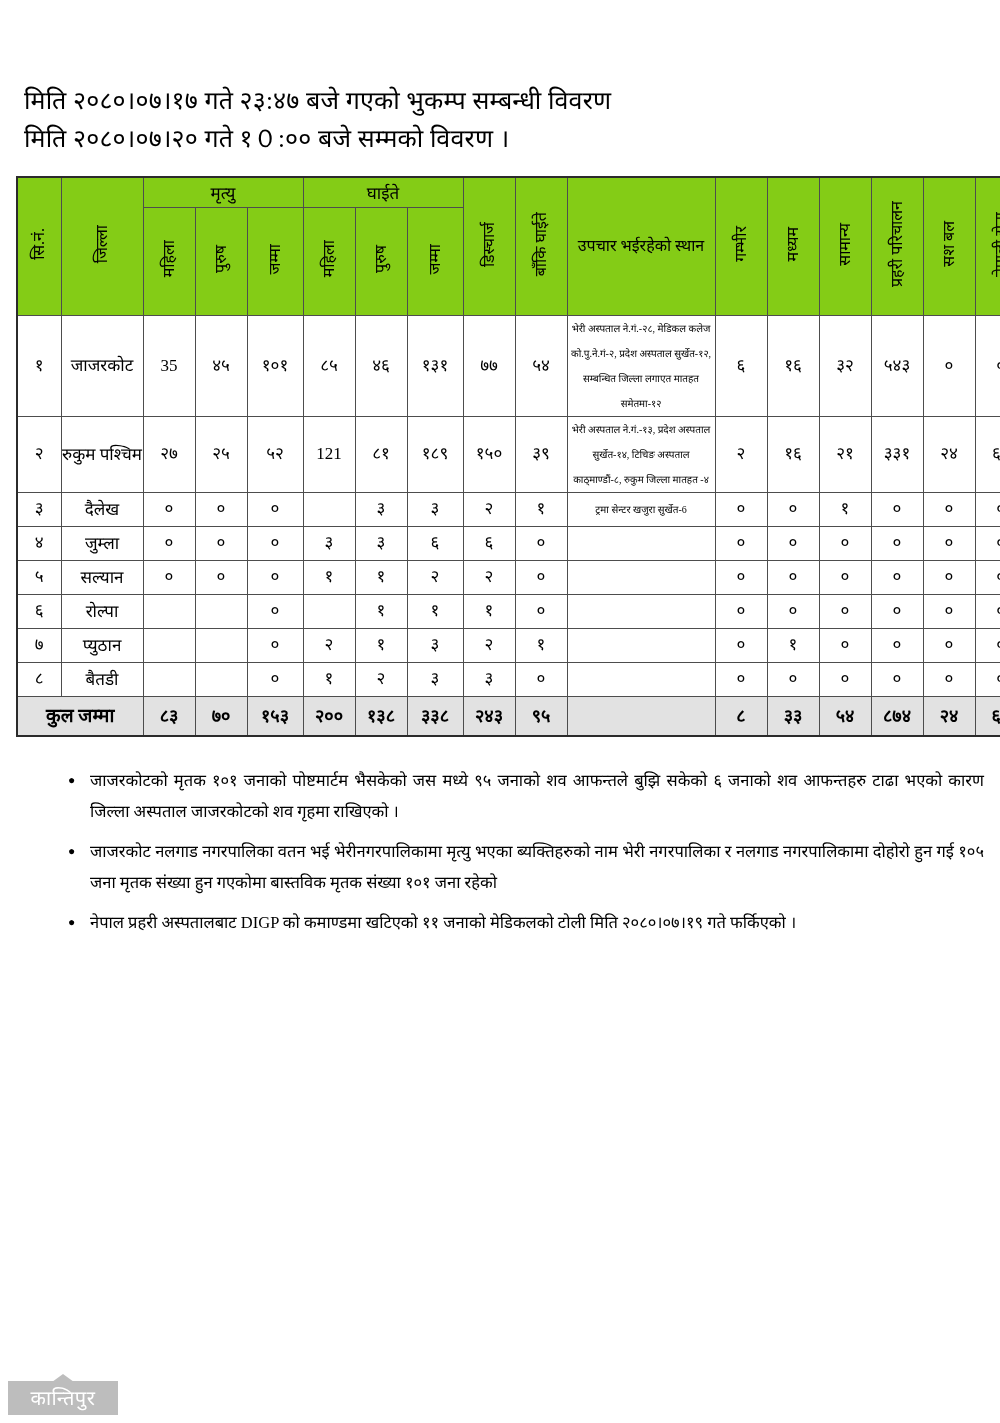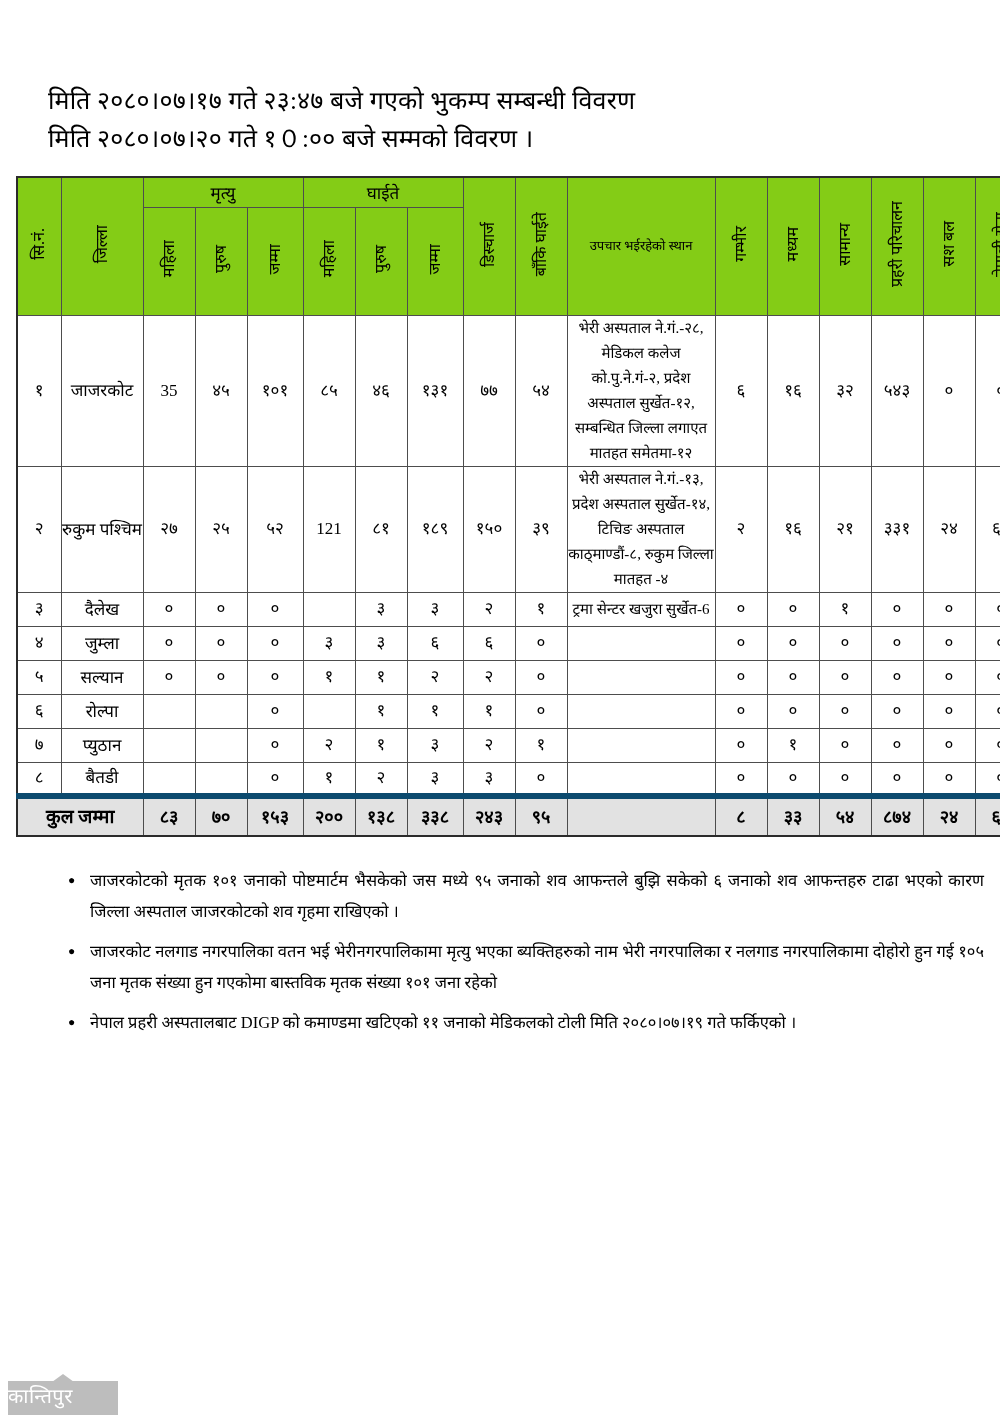--- a/index.html
+++ b/index.html
@@ -17,21 +17,20 @@
   .page {
     padding: 0 16px;
     position: relative;
     width: 1000px;
     height: 1423px;
   }
   
   .title-block {
     padding-top: 82px;
     padding-left: 8px;
-    margin-left: 24px;
   }
   .title-line {
     font-size: 25px;
     line-height: 38px;
     font-weight: 400;
     letter-spacing: 0.2px;
     white-space: nowrap;
   }
   
   table.report {
@@ -60,42 +59,42 @@
     font-size: 16px;
     line-height: 1;
     padding: 6px 0;
   }
   th.h-grp {
     height: 30px;
     font-size: 17px;
   }
   th.h-vert { height: 108px; }
   th.h-plain {
-    font-size: 13px;
+    font-size: 16px;
     line-height: 22px;
     padding: 4px 6px;
   }
   tbody td {
     font-size: 17px;
     line-height: 24px;
     background: #fff;
     height: 34px;
   }
   td.district { font-size: 17px; line-height: 23px; }
   td.place {
-    font-size: 15px;
+    font-size: 10px;
     line-height: 25px;
     padding: 5px 8px;
   }
   tr.total td {
     background: #e2e2e2;
     font-weight: bold;
     font-size: 18px;
     height: 40px;
-    border-top: 6px solid #0c4a6e;
+    border-top: 1px solid #0c4a6e;
   }
   tr.total td.total-label { font-size: 19px; }
   
   col.c-sn    { width: 44px; }
   col.c-dist  { width: 82px; }
   col.c-num   { width: 52px; }
   col.c-numw  { width: 56px; }
   col.c-place { width: 148px; }
   col.c-rt    { width: 52px; }
   
@@ -127,21 +126,21 @@
   
   .watermark {
     position: absolute;
     left: 8px;
     bottom: 8px;
     width: 110px;
     height: 34px;
     background: #bdbdbd;
     display: flex;
     align-items: center;
-    font-family: Liberation Mono, monospace;
+    justify-content: center;
   }
   .watermark .wm-text {
     font-size: 20px;
     color: #ffffff;
     line-height: 1;
     letter-spacing: 0.5px;
   }
   .watermark .wm-roof {
     position: absolute;
     top: -7px; left: 50%;

